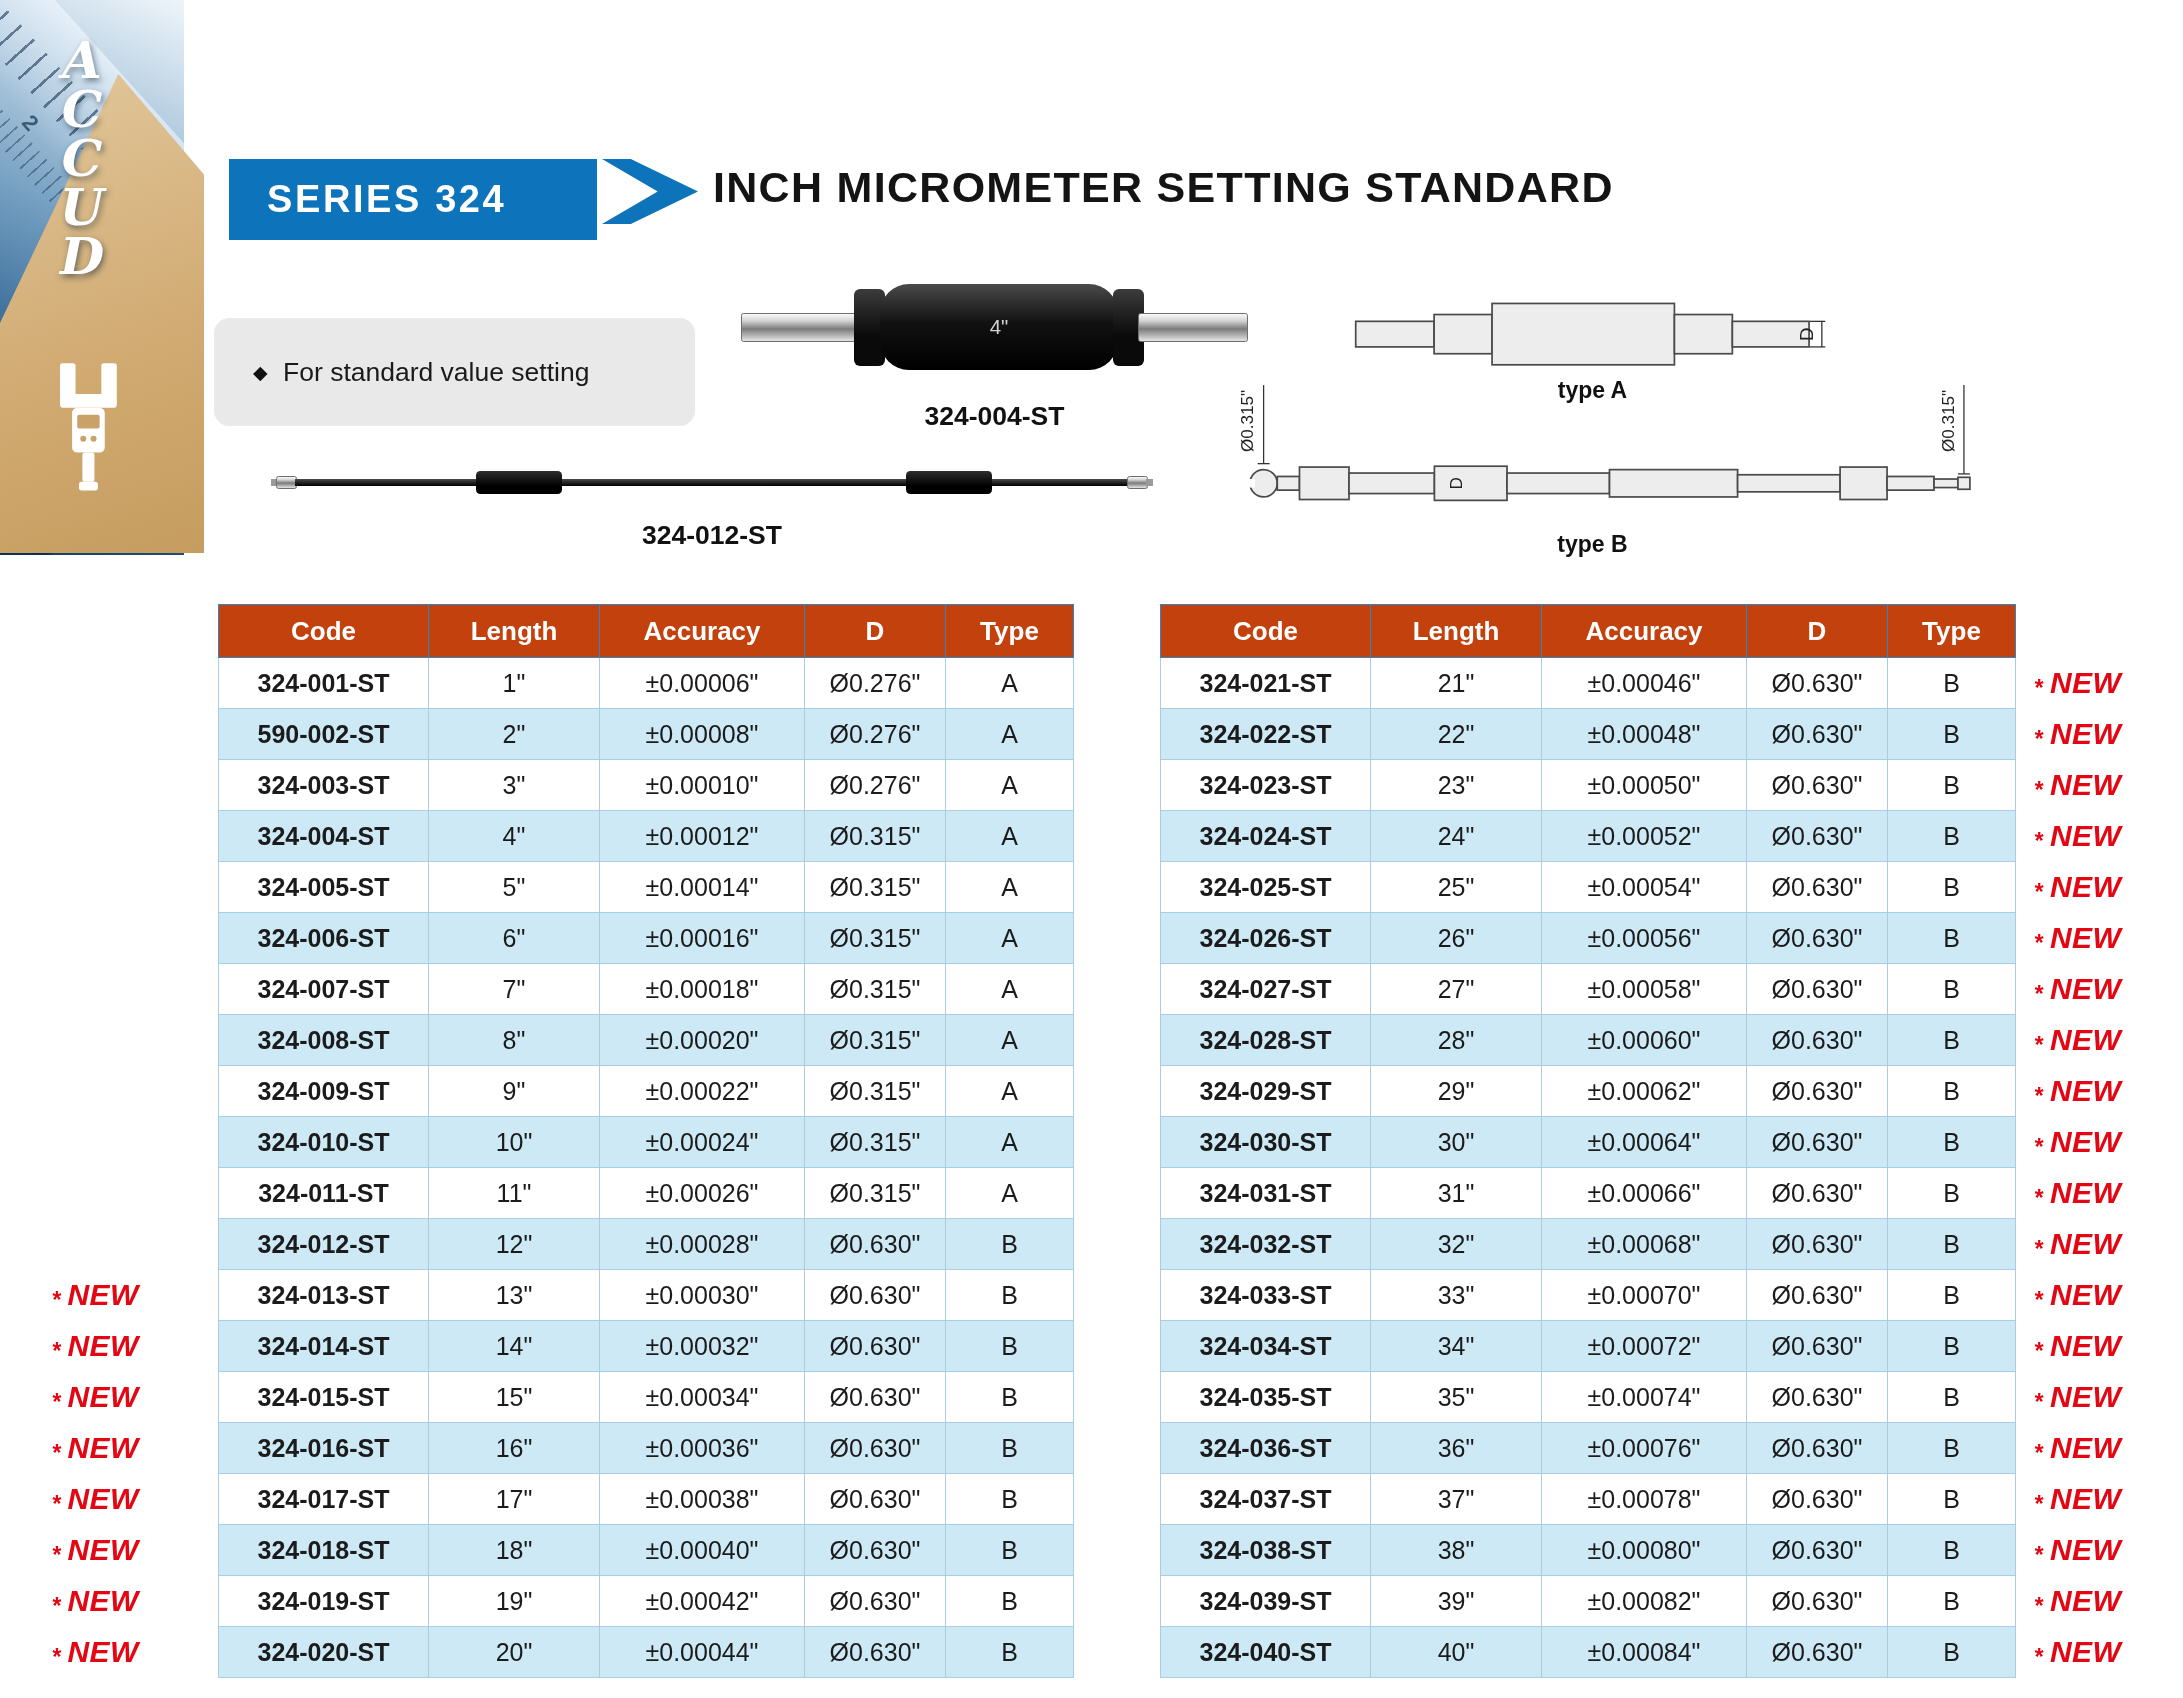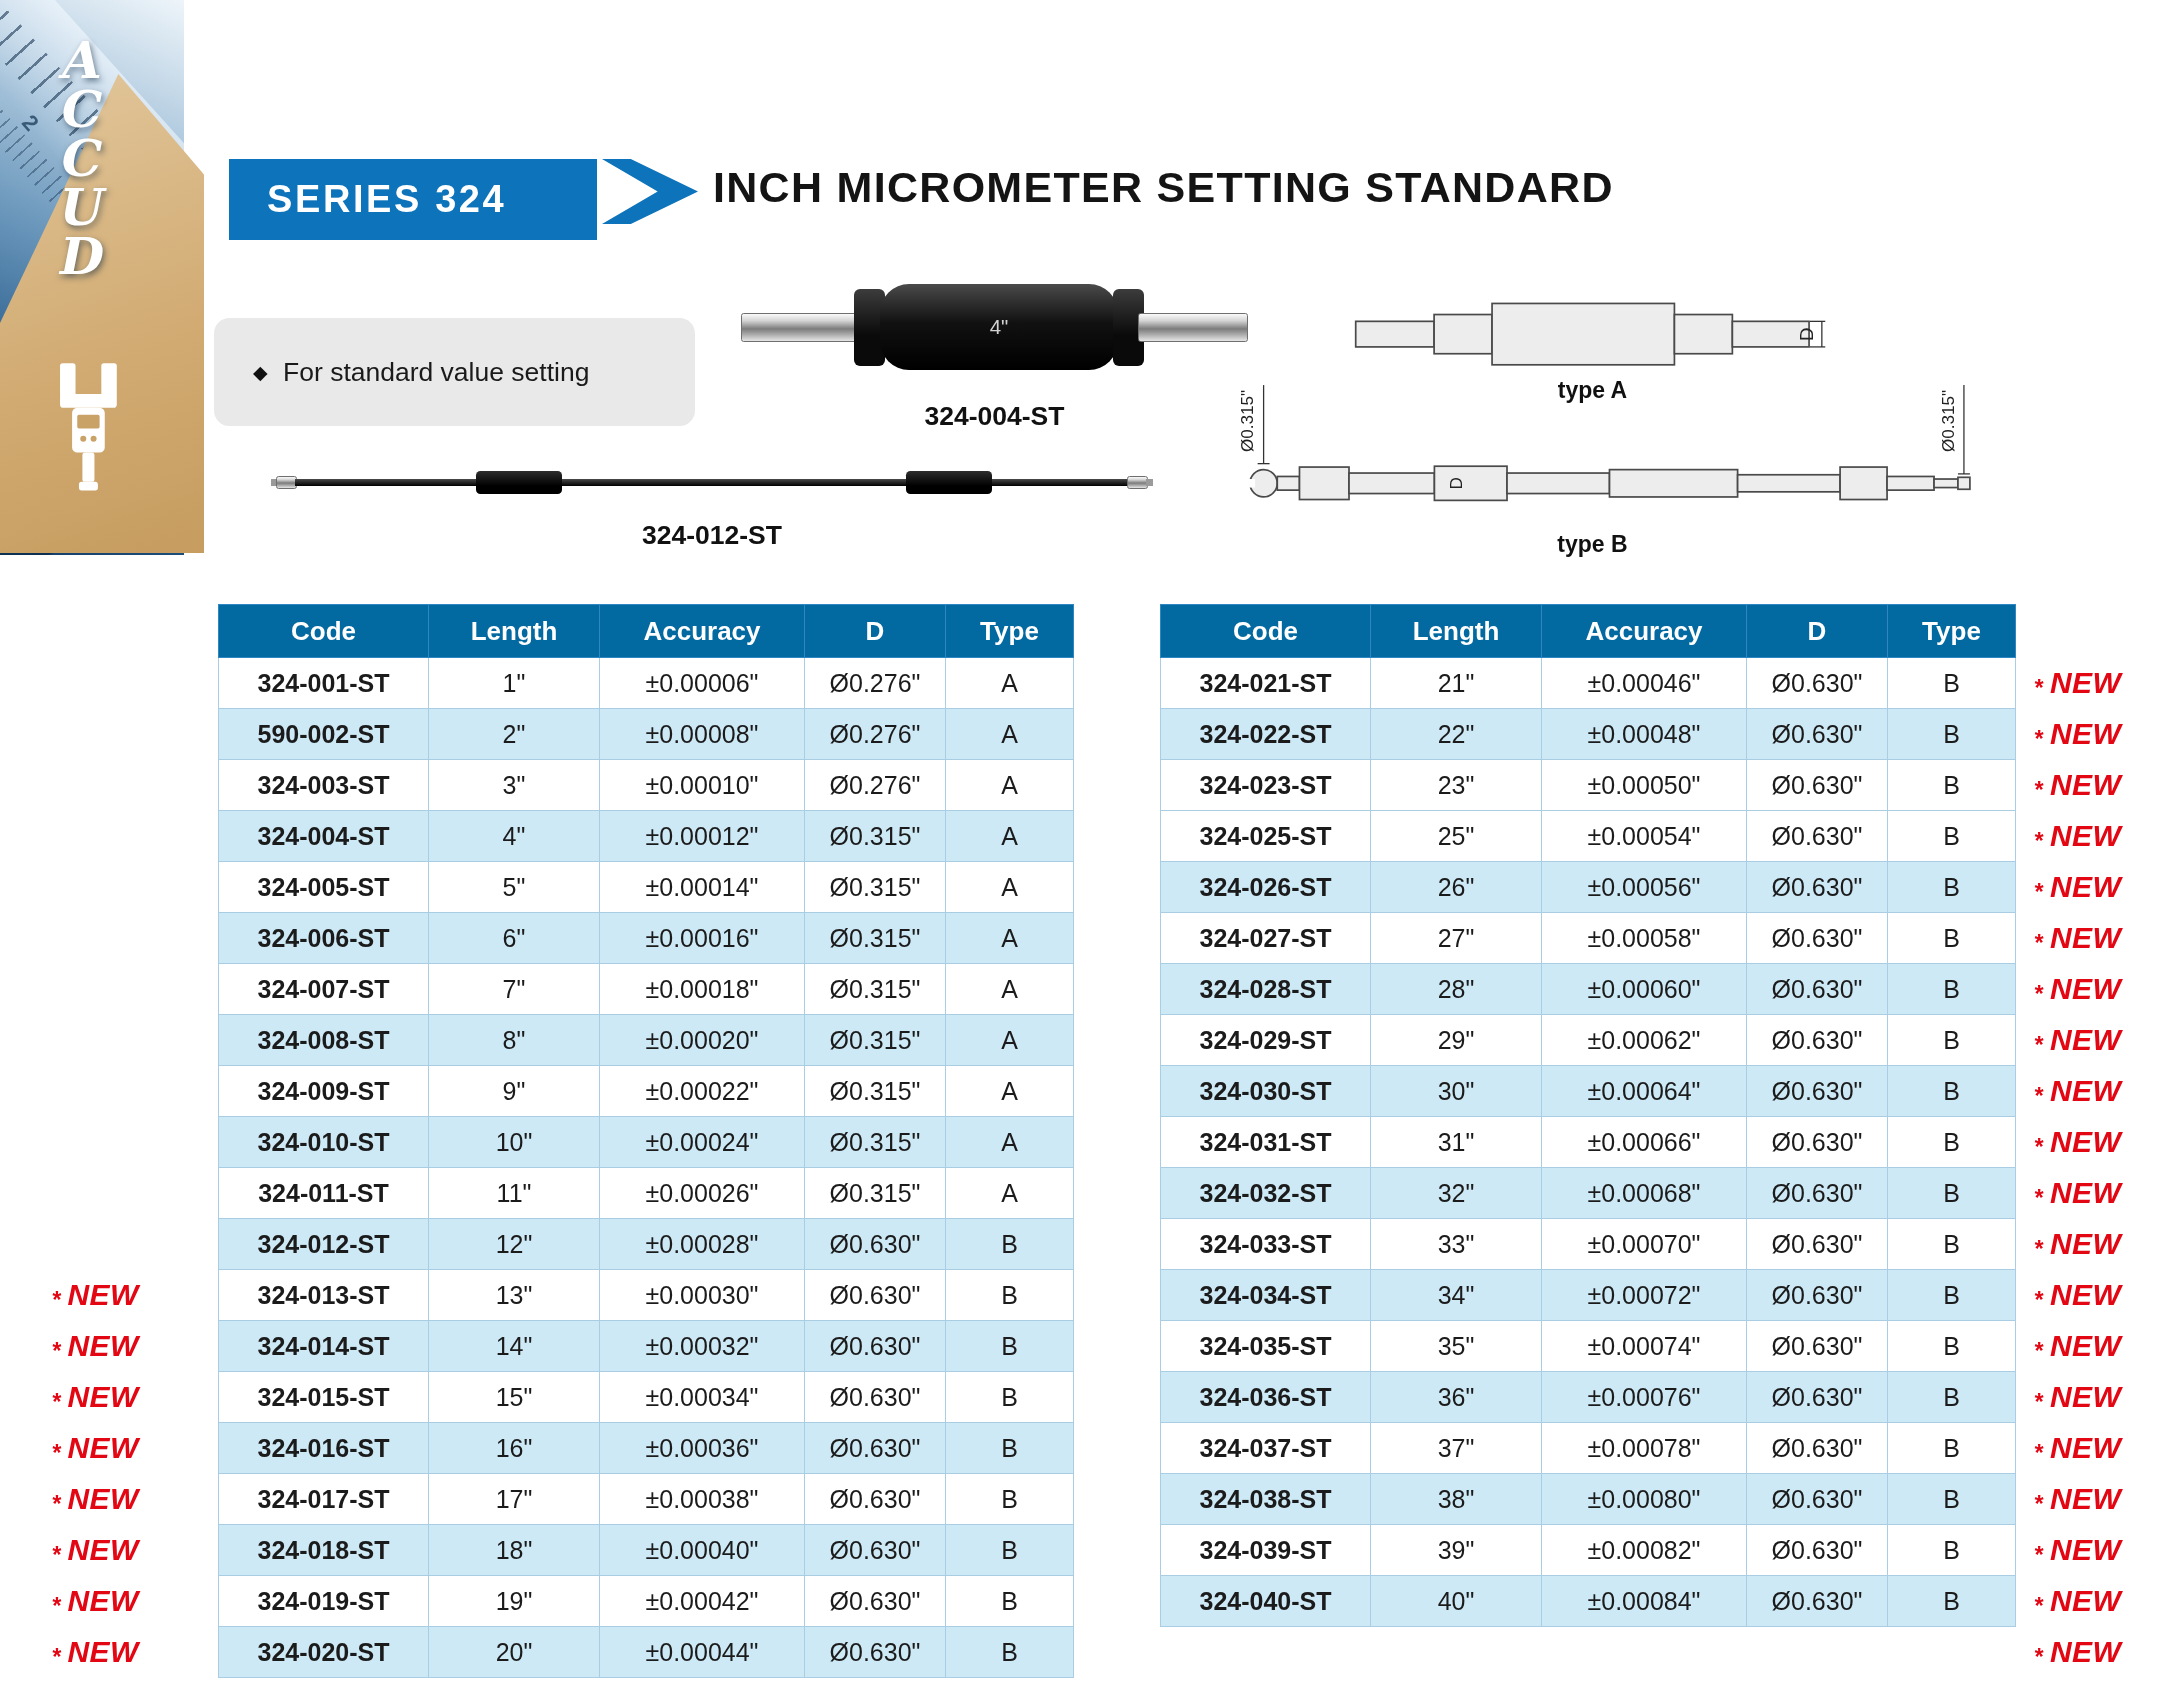--- a/index.html
+++ b/index.html
@@ -82,21 +82,21 @@
   .type-label { position:absolute; font-size:23px; font-weight:bold; color:#111; width:445px; text-align:center; }
   .type-a-label { left:1370px; top:377px; }
   .type-b-label { left:1370px; top:531px; }
 
   
   .table-wrap { position:absolute; top:604px; }
   .tw-left { left:218px; }
   .tw-right { left:1160px; }
   table.spec { border-collapse:collapse; table-layout:fixed; width:856px; border:0.9px solid #86b3cf; }
   col.c-code{width:210px;} col.c-length{width:171px;} col.c-acc{width:205px;} col.c-d{width:141px;} col.c-type{width:128px;}
-  table.spec th { height:53px; background:#0369a1; color:#fff; font-size:26px; font-weight:bold;
+  table.spec th { height:53px; background:#c2410c; color:#fff; font-size:26px; font-weight:bold;
     border:0.9px solid #2e86c3; text-align:center; }
   table.spec td { height:51px; background:#fff; color:#1b1b1b; font-size:25px; text-align:center;
     border:0.9px solid #a9cde3; }
   table.spec tr.alt td { background:#cde9f6; }
   table.spec td.code { font-weight:bold; }
 
   
   .gutter { position:absolute; top:657px; }
   #gutter-left { left:21.4px; width:184px; }
   #gutter-right { left:2027px; width:154px; }
@@ -455,20 +455,27 @@
             <td>Ø0.630"</td>
             <td>B</td>
           </tr>
           <tr>
             <td class="code">324-023-ST</td>
             <td>23"</td>
             <td>±0.00050"</td>
             <td>Ø0.630"</td>
             <td>B</td>
           </tr>
+          <tr class="alt">
+            <td class="code">324-024-ST</td>
+            <td>24"</td>
+            <td>±0.00052"</td>
+            <td>Ø0.630"</td>
+            <td>B</td>
+          </tr>
           <tr>
             <td class="code">324-025-ST</td>
             <td>25"</td>
             <td>±0.00054"</td>
             <td>Ø0.630"</td>
             <td>B</td>
           </tr>
           <tr class="alt">
             <td class="code">324-026-ST</td>
             <td>26"</td>

